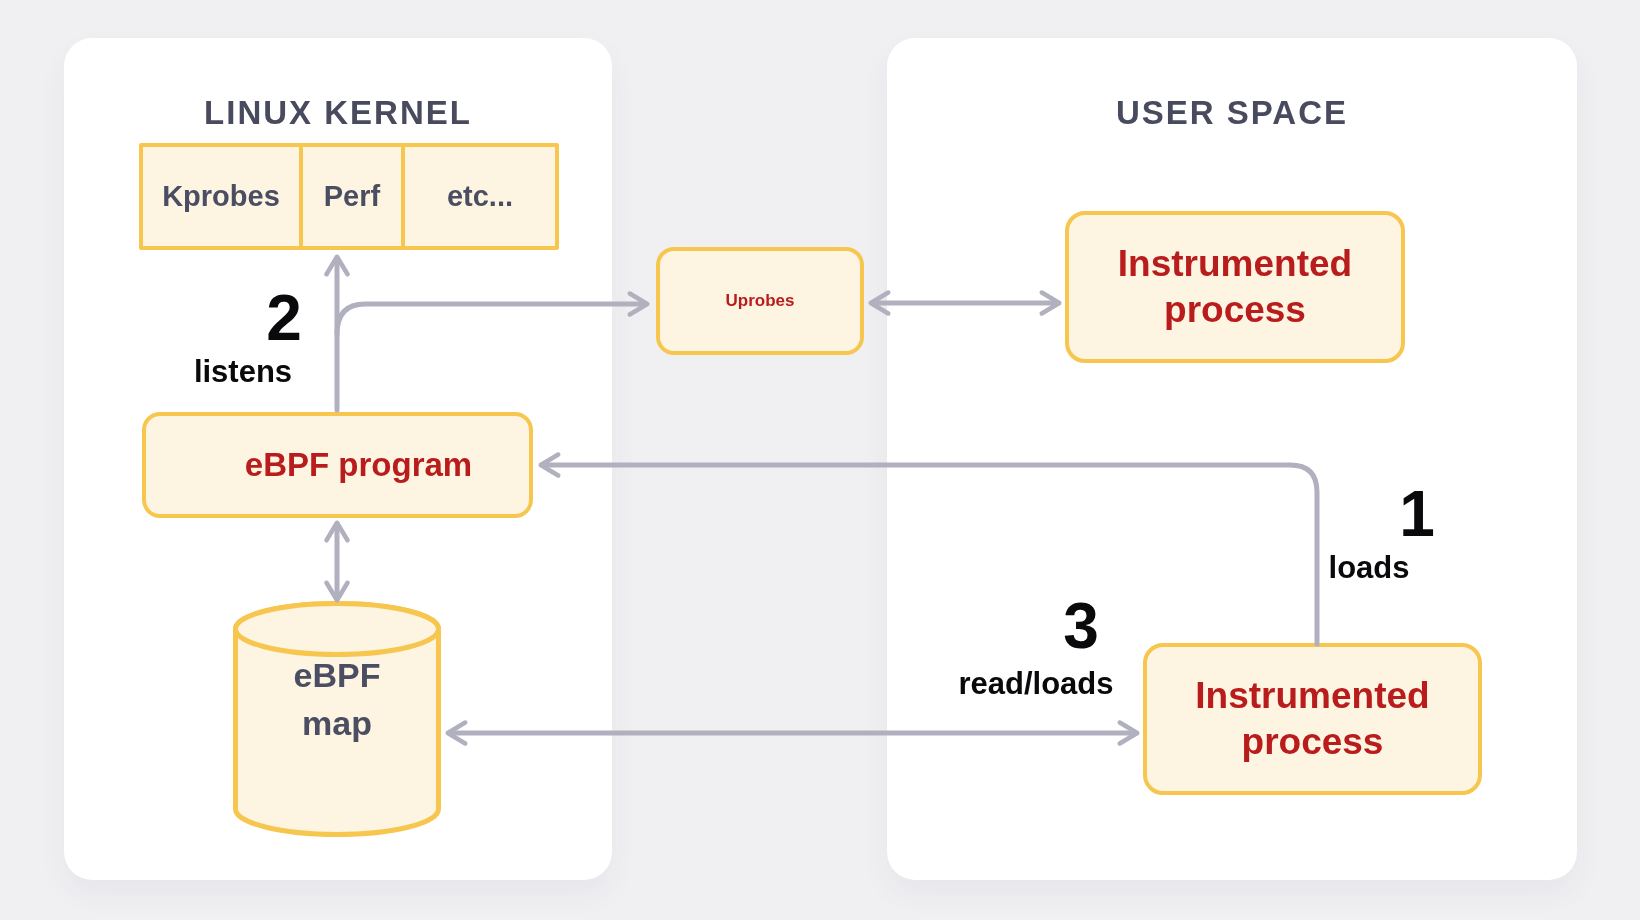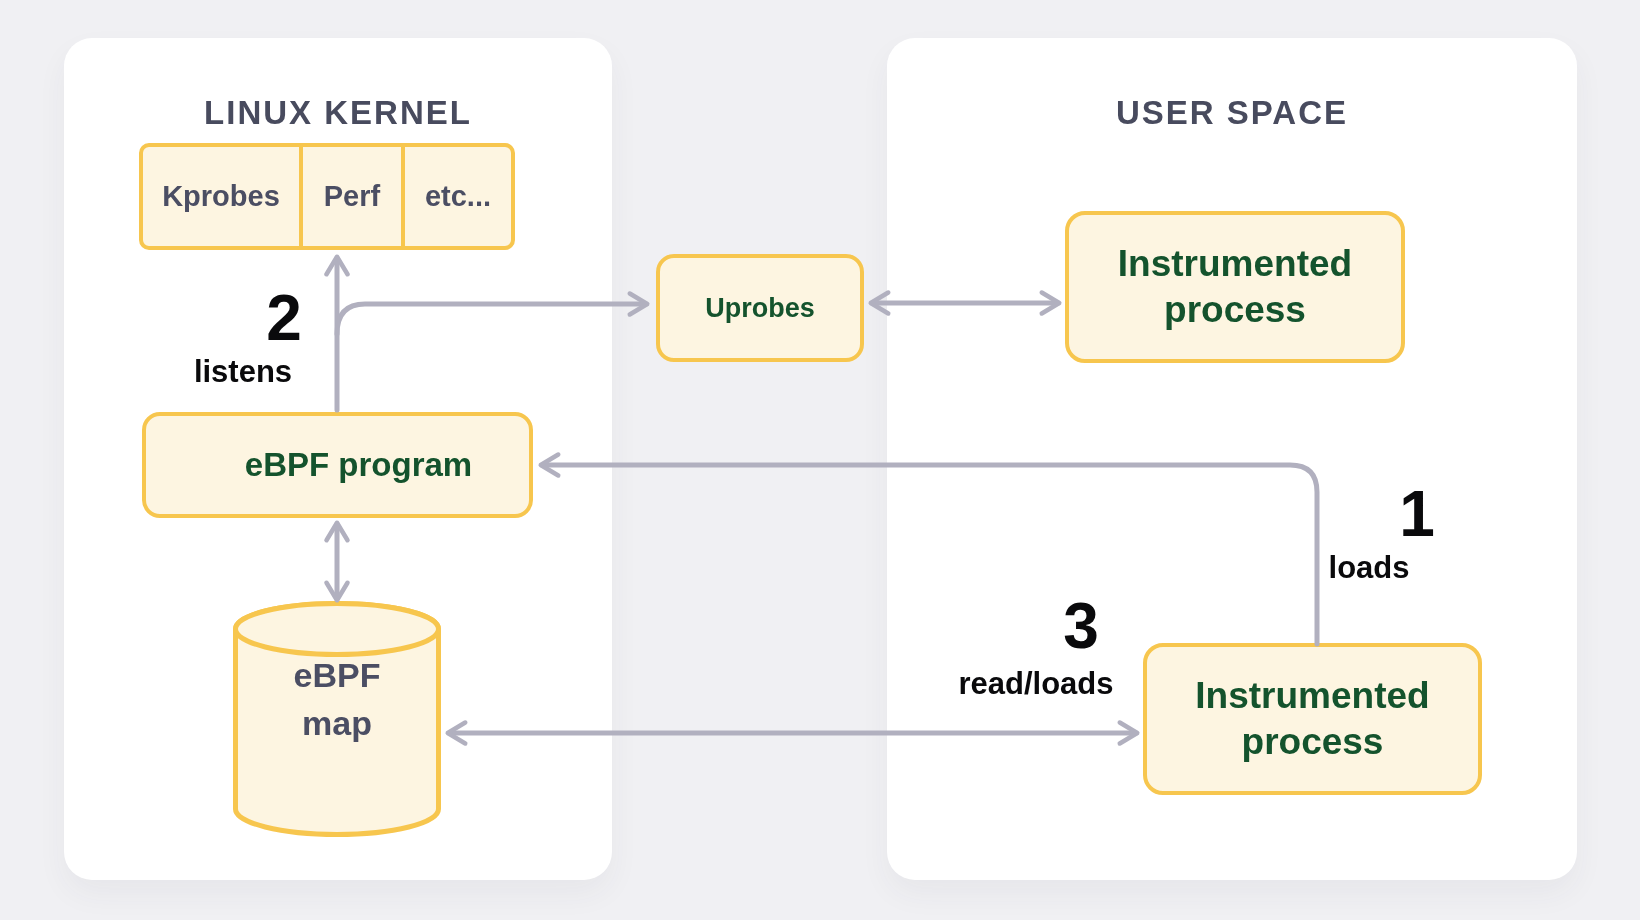--- a/index.html
+++ b/index.html
@@ -37,49 +37,49 @@
   .node {
     position: absolute;
     box-sizing: border-box;
     background: #fdf5e1;
     border: 4px solid #f7c64e;
     border-radius: 18px;
     display: flex;
     align-items: center;
     justify-content: center;
     text-align: center;
-    color: #14532d;
+    color: #b91c1c;
     font-weight: 700;
   }
   #probe-row {
     position: absolute;
     left: 139px; top: 143px;
-    width: 376px; height: 107px;
+    width: 420px; height: 107px;
     box-sizing: border-box;
     background: #fdf5e1;
     border: 4px solid #f7c64e;
-    border-radius: 10px;
+    border-radius: 2px;
     display: flex;
     align-items: stretch;
   }
   .probe-cell {
     display: flex;
     align-items: center;
     justify-content: center;
     font-size: 29px;
     font-weight: 700;
     color: #4b4e63;
   }
   .probe-cell + .probe-cell { border-left: 4px solid #f7c64e; }
   #cell-kprobes { width: 156px; }
   #cell-perf    { width: 98px;  }
   #cell-etc     { flex: 1; }
 
   #node-ebpf-program { left: 142px;  top: 412px; width: 391px; height: 106px; font-size: 33px; padding-left: 42px; }
-  #node-uprobes      { left: 656px;  top: 254px; width: 208px; height: 108px; font-size: 27px; }
+  #node-uprobes      { left: 656px;  top: 247px; width: 208px; height: 108px; font-size: 17px; }
   #node-instr-top    { left: 1065px; top: 211px; width: 340px; height: 152px; font-size: 37px; border-radius: 20px; line-height: 1.25; }
   #node-instr-bottom { left: 1143px; top: 643px; width: 339px; height: 152px; font-size: 37px; border-radius: 20px; line-height: 1.25; }
   #node-instr-top .wrap-label, #node-instr-bottom .wrap-label { width: 280px; }
 
   #cylinder-svg { position: absolute; left: 233px; top: 601px; }
   #node-ebpf-map-label {
     position: absolute;
     left: 233px; top: 652px;
     width: 208px;
     text-align: center;

